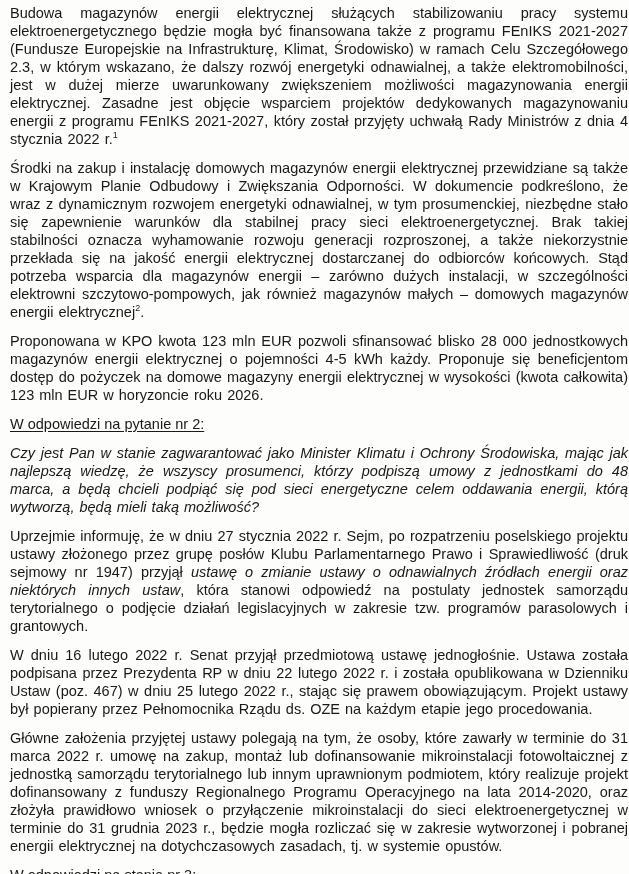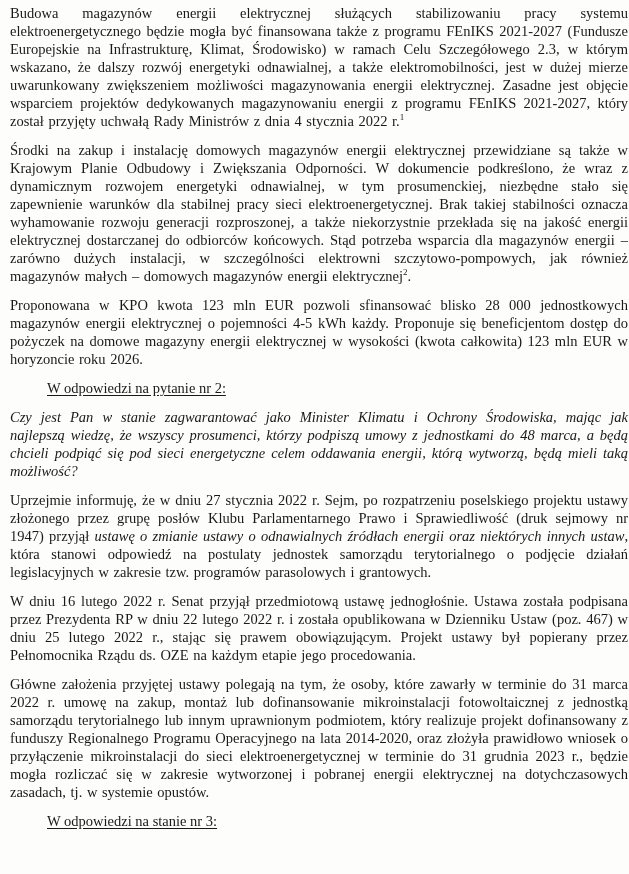--- a/index.html
+++ b/index.html
@@ -7,40 +7,39 @@
     padding: 0;
     background: #fdfdfc;
   }
   .page {
     position: relative;
     width: 629px;
     height: 874px;
     box-sizing: border-box;
     background: #fdfdfc;
     overflow: hidden;
-    font-family: Liberation Serif, serif;
+    font-family: Liberation Sans, sans-serif;
     color: #191919;
     padding: 4px 1px 0 10px;
   }
   .doc-body {
     width: 100%;
   }
   .para {
     margin: 0 0 11px 0;
     font-size: 14.5px;
     line-height: 18px;
     text-align: justify;
     word-spacing: 1px;
   }
   .para.heading {
     text-align: left;
     text-decoration: underline;
     text-underline-offset: 2px;
     word-spacing: 0;
-    margin-left: 37px;
   }
   .para.question {
     font-style: italic;
   }
   .run-i {
     font-style: italic;
   }
   .run-sup {
     vertical-align: super;
     font-size: 0.62em;

